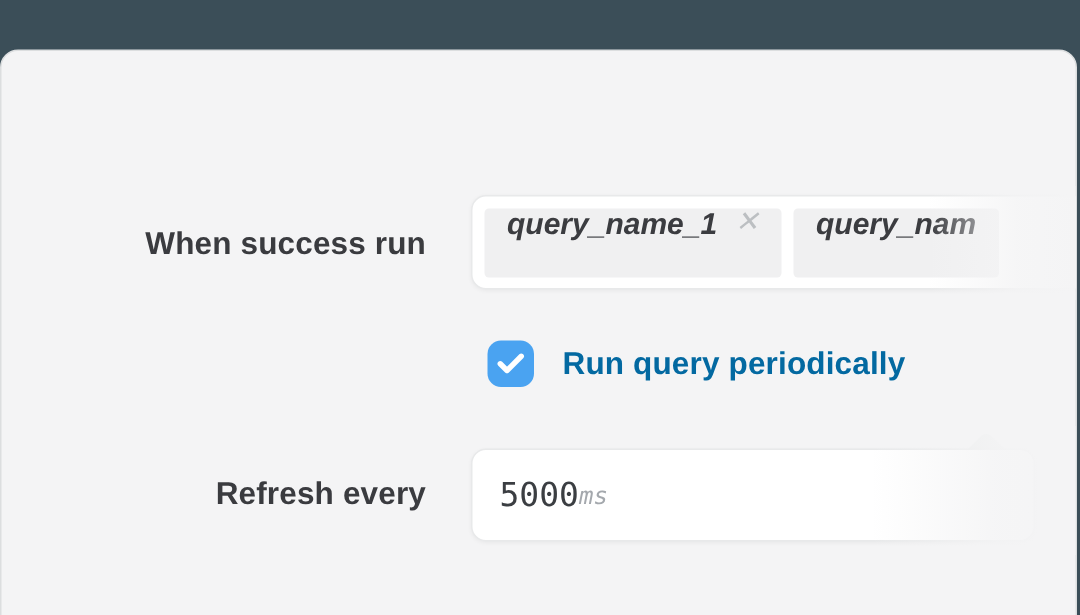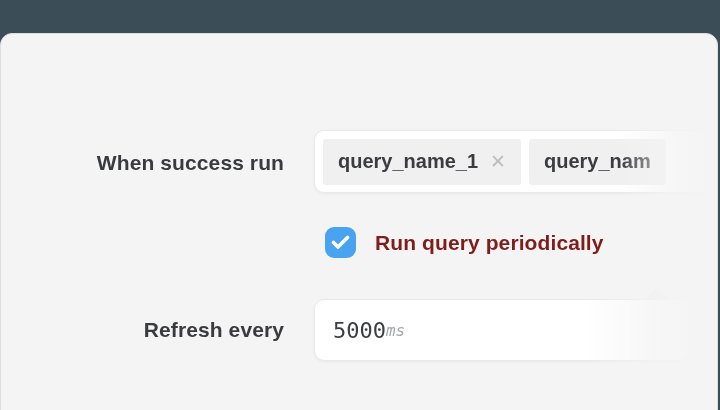--- a/index.html
+++ b/index.html
@@ -46,27 +46,27 @@
     box-sizing: border-box;
     box-shadow: 0 1px 3px rgba(0,0,0,0.05);
     display: flex;
     align-items: center;
     padding: 0 8px;
     gap: 8px;
     overflow: hidden;
   }
   .tag {
     display: flex;
-    align-items: center;
     gap: 12px;
     height: 46px;
     padding: 0 15px;
     background: #f0f0f1;
     border-radius: 3px;
     flex: 0 0 auto;
+    font-style: italic;
   }
   .tag-label {
     font-size: 20px;
     font-weight: 600;
     color: #3b3c40;
     white-space: nowrap;
   }
   .tag-remove {
     font-size: 19px;
     font-weight: 400;
@@ -91,21 +91,21 @@
     display: flex;
     align-items: center;
     justify-content: center;
     flex: 0 0 auto;
     cursor: pointer;
   }
   .checkbox svg { display: block; }
   .checkbox-label {
     font-size: 21px;
     font-weight: 600;
-    color: #7f1d1d;
+    color: #0369a1;
     letter-spacing: 0.1px;
     white-space: nowrap;
     cursor: pointer;
   }
 
   
   .caret-bump {
     position: absolute;
     left: 645px; top: 258px;
     width: 23px; height: 23px;

